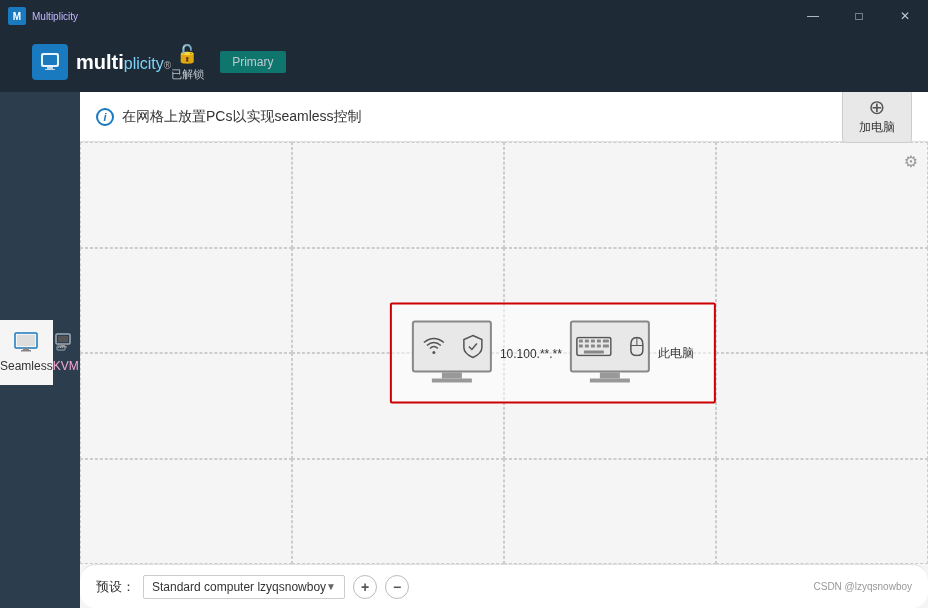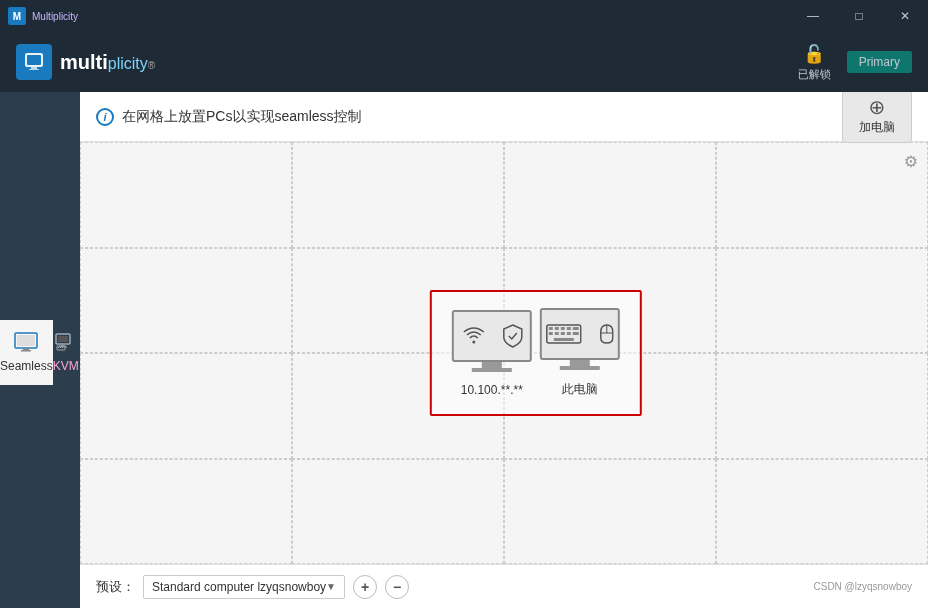--- a/index.html
+++ b/index.html
@@ -60,22 +60,22 @@
       background: transparent;
       border: none;
     }
 
     
     .header {
       height: 60px;
       background: #1e2a35;
       display: flex;
       align-items: center;
-      justify-content: space-between;
-      padding: 0 16px;
+      justify-content: flex-start;
+      padding: 0 32px;
       flex-shrink: 0;
     }
     .header-logo {
       display: flex;
       align-items: center;
       gap: 8px;
     }
     .logo-icon {
       width: 36px;
       height: 36px;
@@ -256,21 +256,20 @@
       border: 2px solid #cc0000;
       background: rgba(255,255,255,0.5);
       display: flex;
       align-items: center;
       gap: 8px;
       padding: 16px 20px;
       border-radius: 2px;
     }
     .computer-item {
       display: flex;
-      flex-direction: column;
       align-items: center;
       gap: 8px;
       cursor: pointer;
     }
     .monitor-img {
       width: 80px;
       height: 65px;
       position: relative;
     }
     .monitor-screen {
@@ -306,20 +305,21 @@
     
     .footer {
       height: 44px;
       background: white;
       border-top: 1px solid #e0e0e0;
       display: flex;
       align-items: center;
       justify-content: space-between;
       padding: 0 16px;
       flex-shrink: 0;
+      border-radius: 16px;
     }
     .footer-left {
       display: flex;
       align-items: center;
       gap: 8px;
     }
     .footer-label {
       font-size: 13px;
       color: #333;
     }

